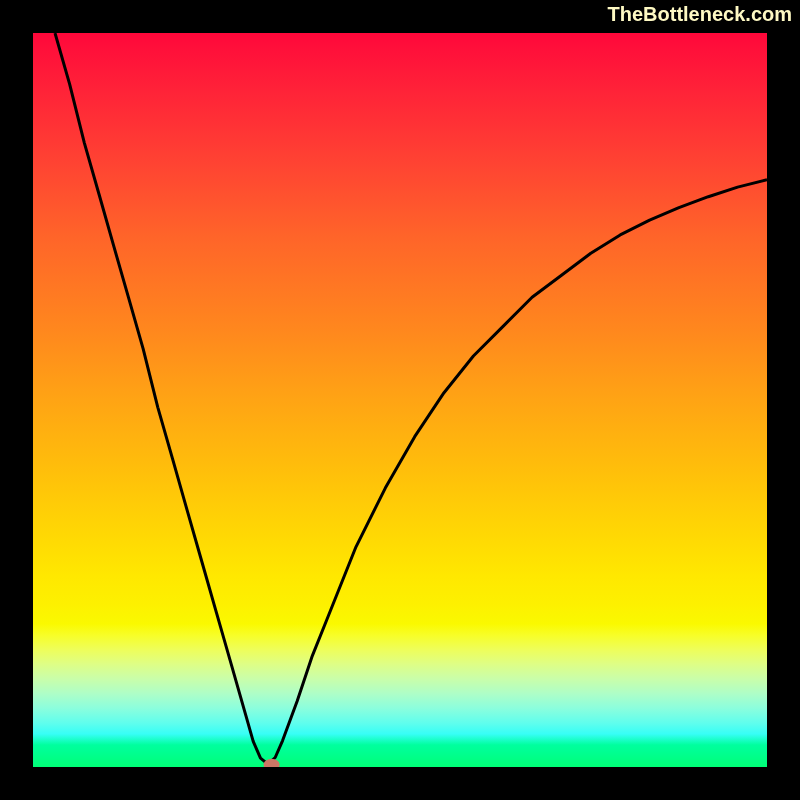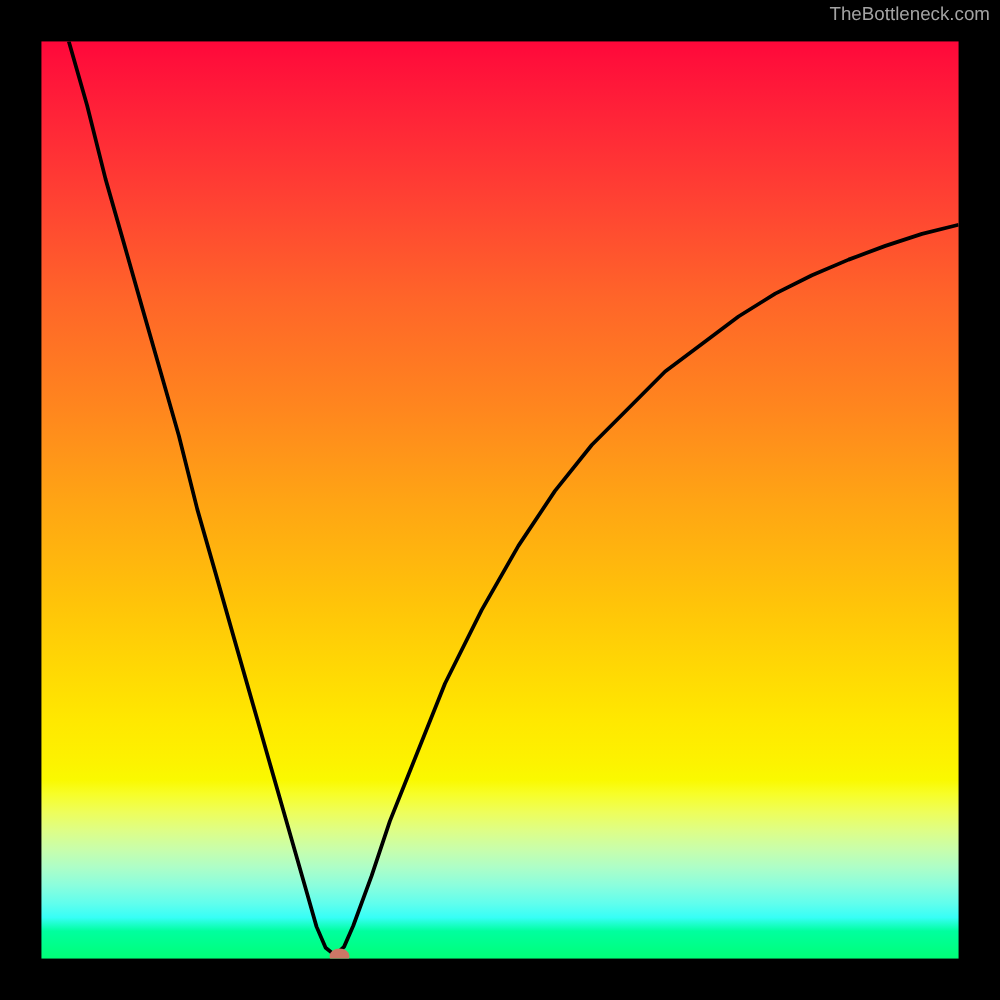--- a/index.html
+++ b/index.html
@@ -8,23 +8,23 @@
     position: relative;
     width: 800px;
     height: 800px;
     background: #000;
   }
   .credit {
     position: absolute;
     top: 3px;
     right: 8px;
     font-family: Arial, Helvetica, sans-serif;
-    font-size: 15px;
-    font-weight: normal;
-    color: #a3a3a3;
+    font-size: 20px;
+    font-weight: bold;
+    color: #fef9c3;
     letter-spacing: 0px;
   }
   .plot-area {
     position: absolute;
     left: 33px;
     top: 33px;
     width: 734px;
     height: 734px;
     overflow: hidden;
   }

